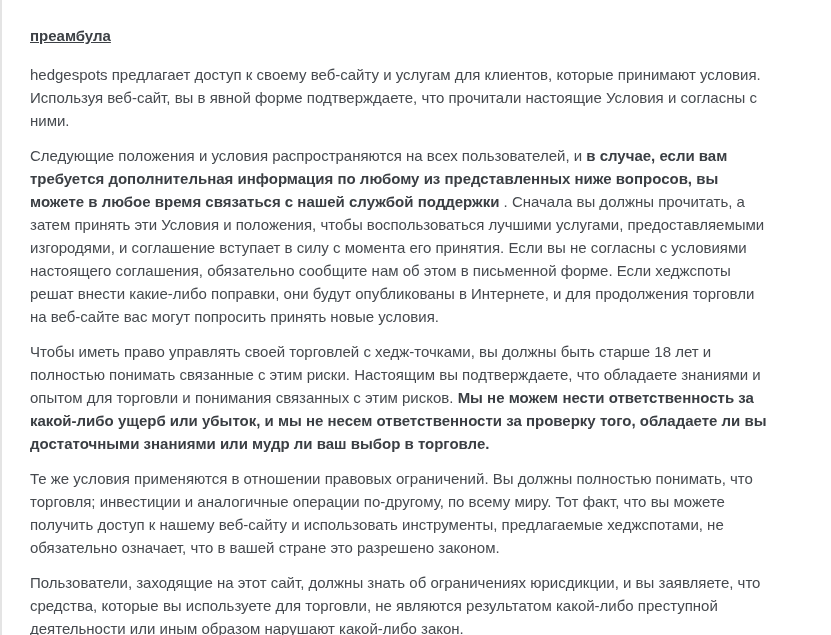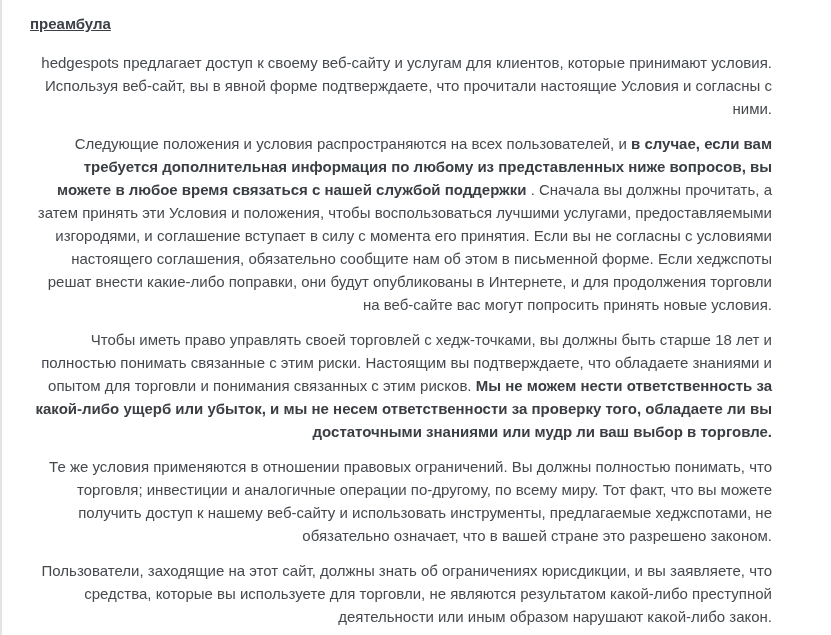--- a/index.html
+++ b/index.html
@@ -11,21 +11,21 @@
     width: 831px;
     height: 635px;
     overflow: hidden;
     font-family: "Liberation Sans", "DejaVu Sans", sans-serif;
   }
   .page {
     position: relative;
     box-sizing: border-box;
     width: 831px;
     height: 588px;
-    padding: 12px 30px 0 30px;
+    padding: 24px 30px 0 30px;
     background: var(--background, #ffffff);
   }
   .left-border {
     position: absolute;
     left: 0;
     top: 0;
     width: 2px;
     height: 635px;
     background: var(--left-border, #e4e4e4);
   }
@@ -36,21 +36,21 @@
     line-height: 23px;
     text-decoration: underline;
     color: var(--heading, #3c4045);
   }
   .paragraphs p {
     margin: 0 0 12px 0;
     max-width: 742px;
     font-size: 15px;
     line-height: 23px;
     color: var(--text, #45494e);
-    text-align: right;
+    text-align: left;
   }
   .paragraphs p:last-child {
     margin-bottom: 0;
   }
   .paragraphs strong {
     font-weight: 700;
     color: var(--bold-text, #3a3e43);
   }
 </style>
 </head>

